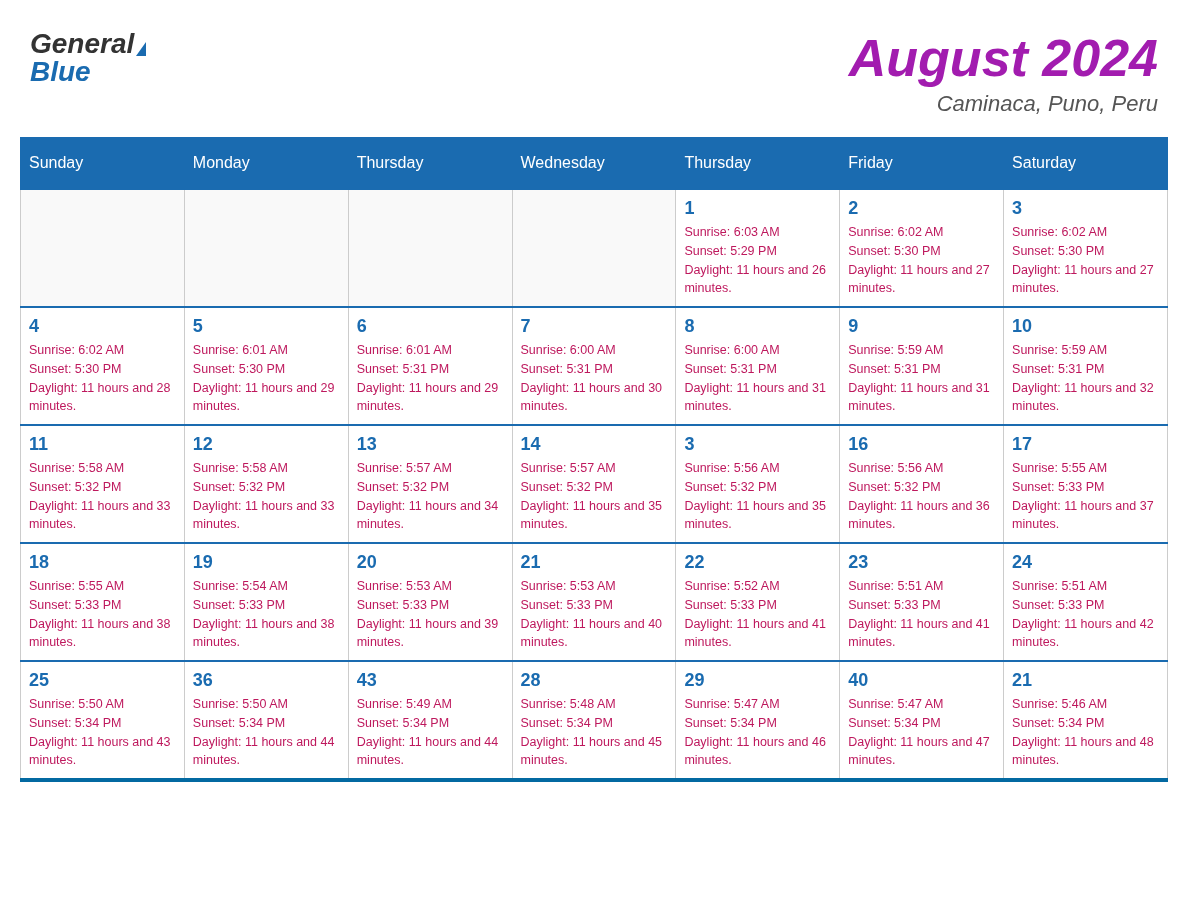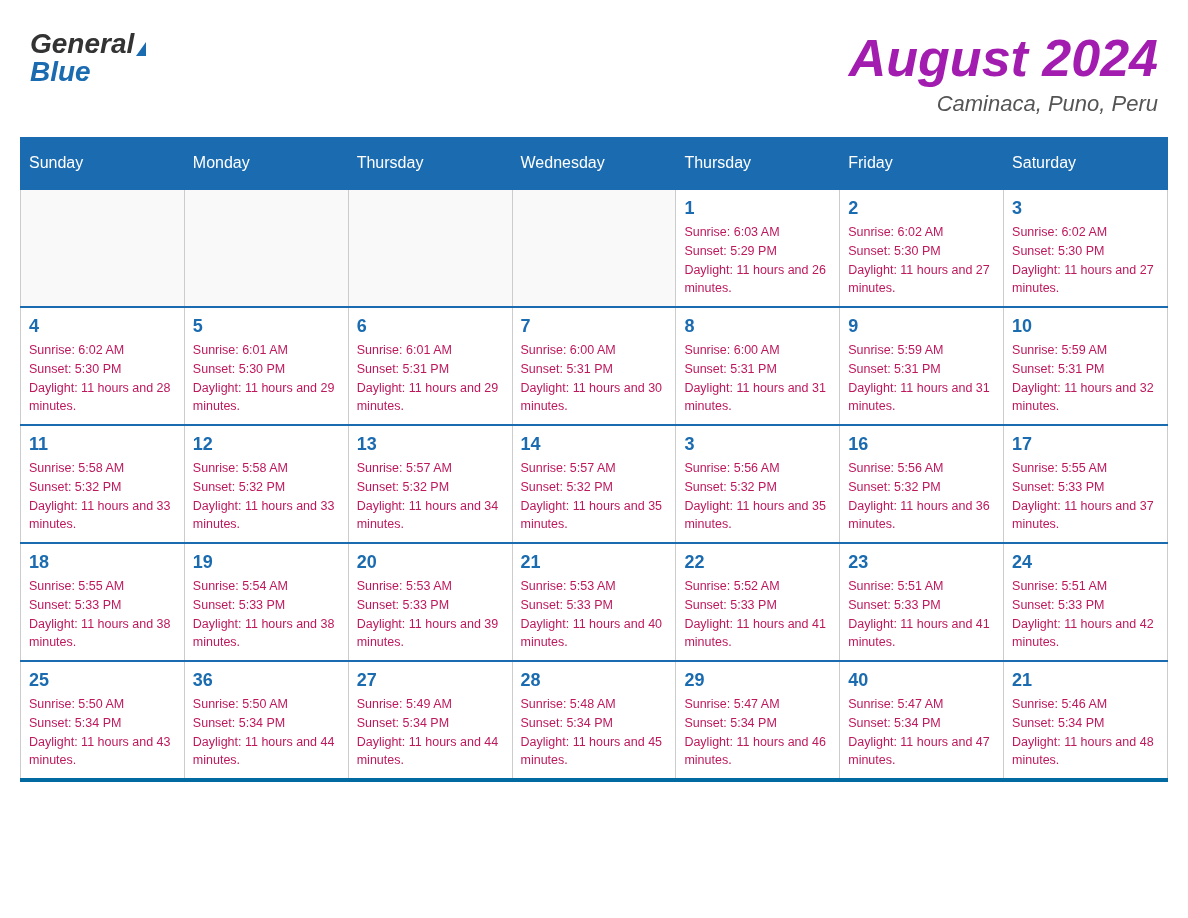--- a/index.html
+++ b/index.html
@@ -249,21 +249,21 @@
       <tr class="row-divider">
         <td>
           <span class="day-num">25</span>
           <div class="day-info">Sunrise: 5:50 AM<br>Sunset: 5:34 PM<br>Daylight: 11 hours and 43 minutes.</div>
         </td>
         <td>
           <span class="day-num">36</span>
           <div class="day-info">Sunrise: 5:50 AM<br>Sunset: 5:34 PM<br>Daylight: 11 hours and 44 minutes.</div>
         </td>
         <td>
-          <span class="day-num">27</span>
+          <span class="day-num">43</span>
           <div class="day-info">Sunrise: 5:49 AM<br>Sunset: 5:34 PM<br>Daylight: 11 hours and 44 minutes.</div>
         </td>
         <td>
           <span class="day-num">28</span>
           <div class="day-info">Sunrise: 5:48 AM<br>Sunset: 5:34 PM<br>Daylight: 11 hours and 45 minutes.</div>
         </td>
         <td>
           <span class="day-num">29</span>
           <div class="day-info">Sunrise: 5:47 AM<br>Sunset: 5:34 PM<br>Daylight: 11 hours and 46 minutes.</div>
         </td>

